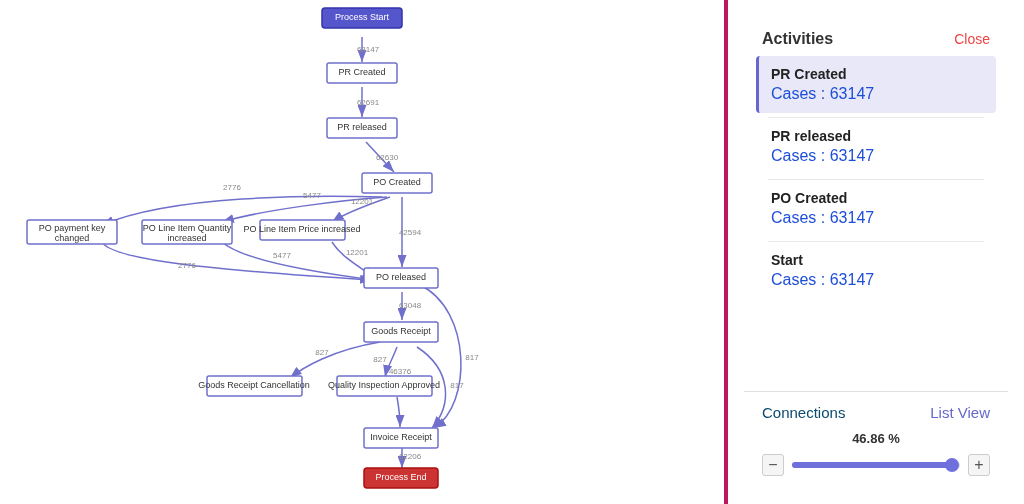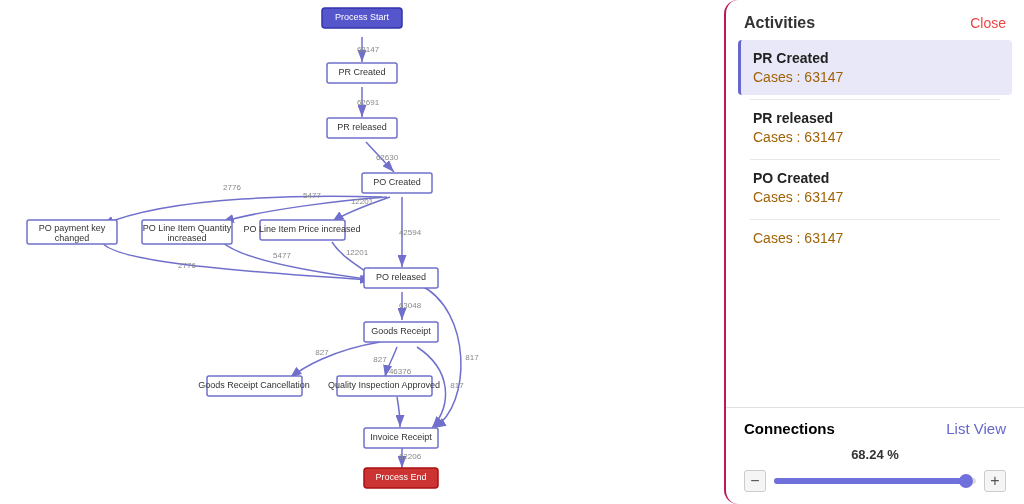--- a/index.html
+++ b/index.html
@@ -11,25 +11,24 @@
       position: relative;
       background: #fff;
       overflow: hidden;
     }
 
     
     #right-panel {
       width: 300px;
       min-width: 300px;
       background: #fff;
-      border-left: 2px solid #be185d;
+      border-left: 4px solid #be185d;
       display: flex;
       flex-direction: column;
-      padding: 0;
-      border-radius: 14px;
+      padding: 16px;
     }
 
     .panel-header {
       display: flex;
       justify-content: space-between;
       align-items: center;
       padding: 14px 18px 8px 18px;
     }
 
     .panel-title {
@@ -69,22 +68,22 @@
     }
 
     .activity-name {
       font-size: 14px;
       font-weight: 600;
       color: #222;
       margin-bottom: 3px;
     }
 
     .activity-cases {
-      font-size: 14px;
-      color: #a16207;
+      font-size: 16px;
+      color: #1d4ed8;
     }
 
     .divider {
       height: 1px;
       background: #e8e8e8;
       margin: 0 12px;
     }
 
     .connections-section {
       padding: 12px 18px;
@@ -93,22 +92,22 @@
 
     .connections-header {
       display: flex;
       justify-content: space-between;
       align-items: center;
       margin-bottom: 10px;
     }
 
     .connections-title {
       font-size: 15px;
-      font-weight: 700;
-      color: #000000;
+      font-weight: 400;
+      color: #0c4a6e;
     }
 
     .list-view-btn {
       font-size: 15px;
       color: #6666cc;
       cursor: pointer;
       background: none;
       border: none;
     }
 
@@ -344,30 +343,31 @@
       <div class="activity-name">PR released</div>
       <div class="activity-cases">Cases : 63147</div>
     </div>
     <div class="divider"></div>
     <div class="activity-item">
       <div class="activity-name">PO Created</div>
       <div class="activity-cases">Cases : 63147</div>
     </div>
     <div class="divider"></div>
     <div class="activity-item">
+      <div class="activity-name">Start</div>
       <div class="activity-cases">Cases : 63147</div>
     </div>
   </div>
 
   <div class="connections-section">
     <div class="connections-header">
       <span class="connections-title">Connections</span>
       <button class="list-view-btn">List View</button>
     </div>
-    <div class="percent-label">68.24 %</div>
+    <div class="percent-label">46.86 %</div>
     <div class="slider-container">
       <button class="slider-btn">−</button>
       <div class="slider-track">
         <div class="slider-fill"></div>
         <div class="slider-thumb"></div>
       </div>
       <button class="slider-btn">+</button>
     </div>
   </div>
 </div>

